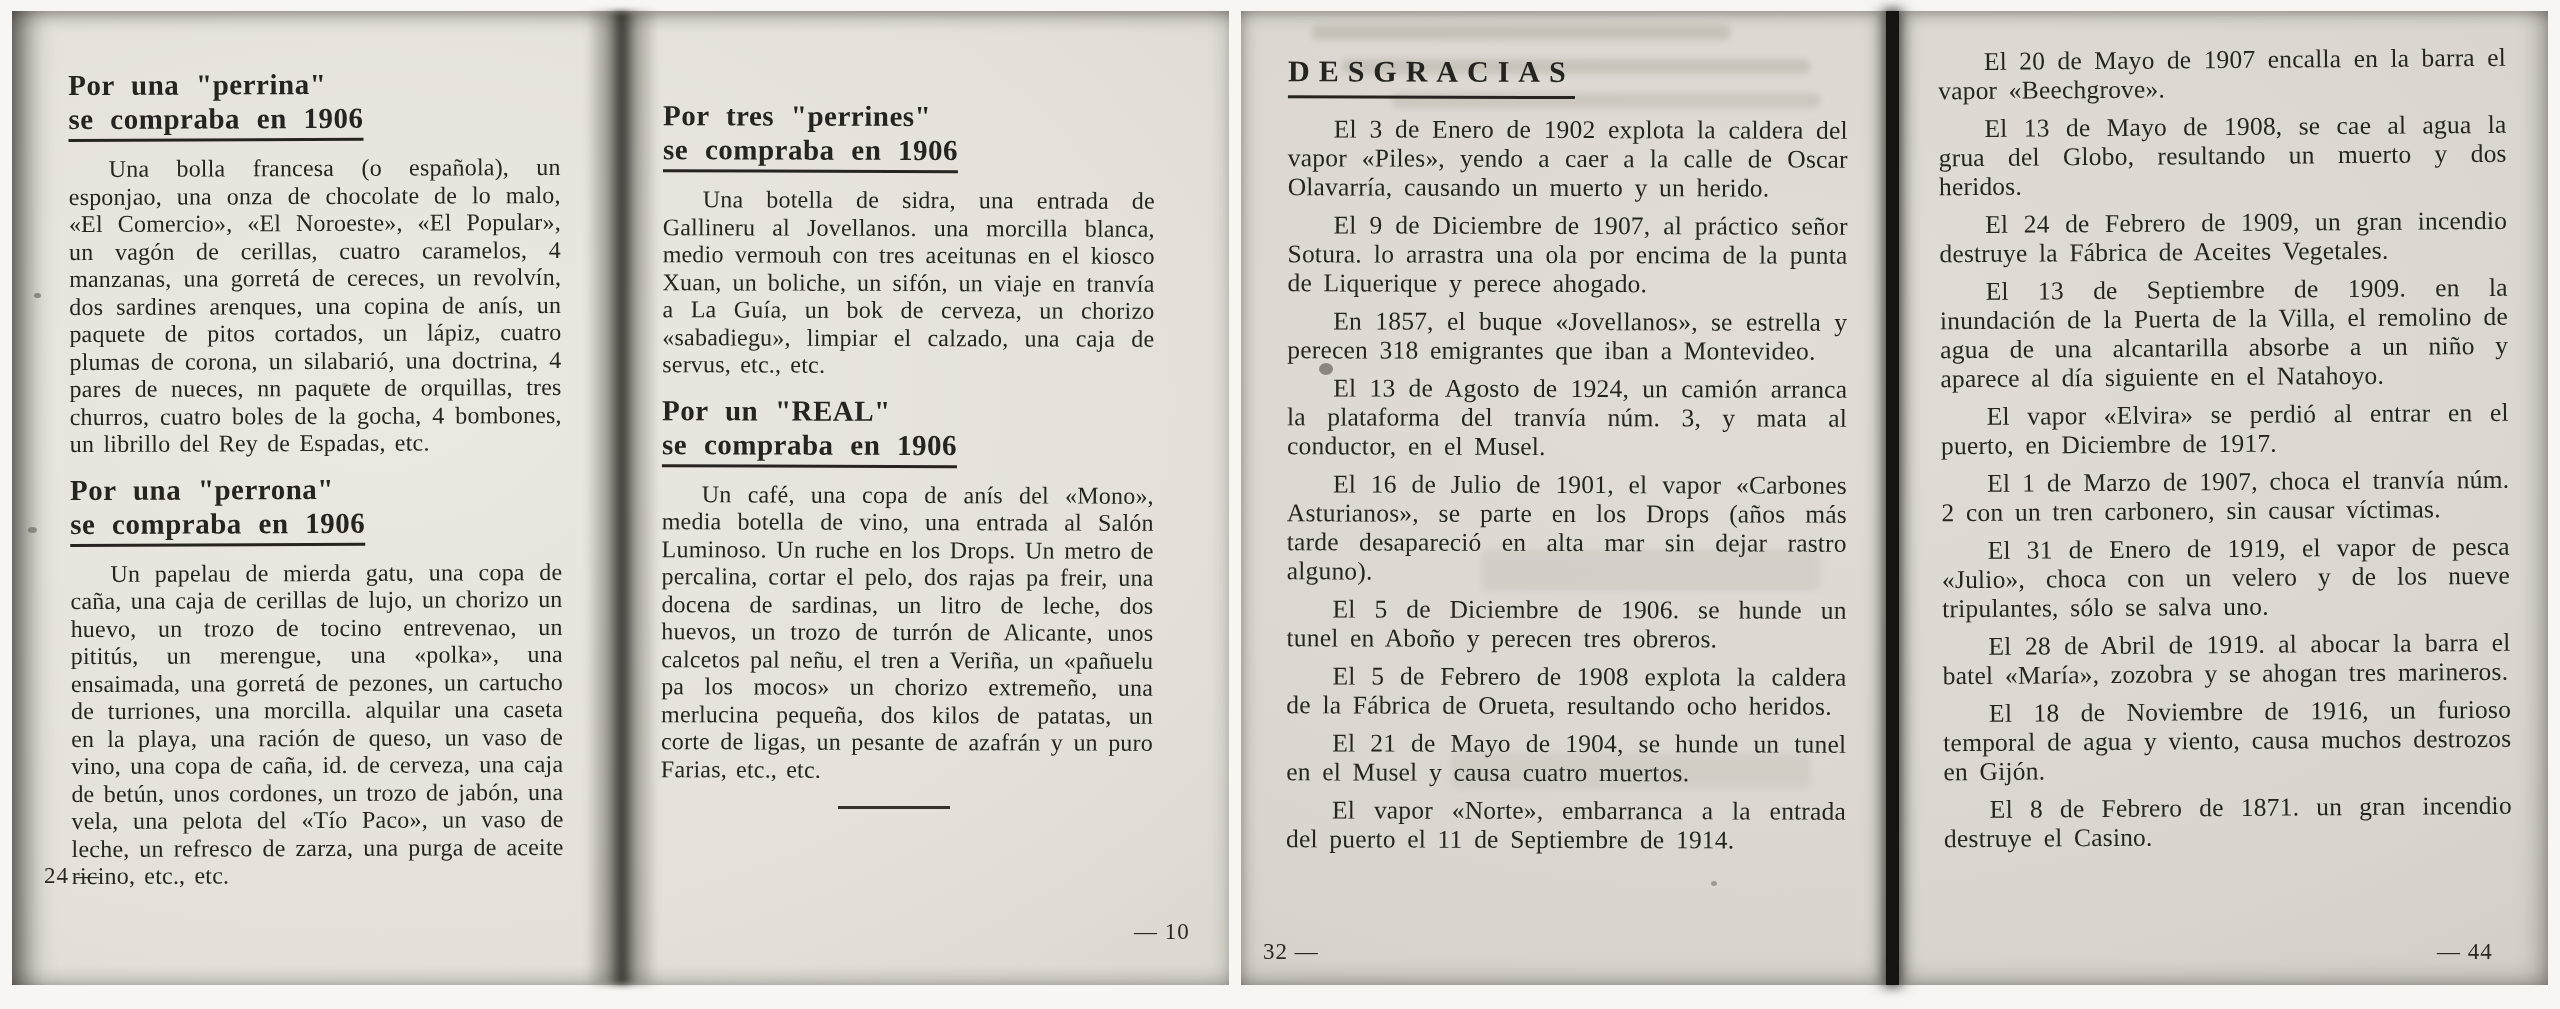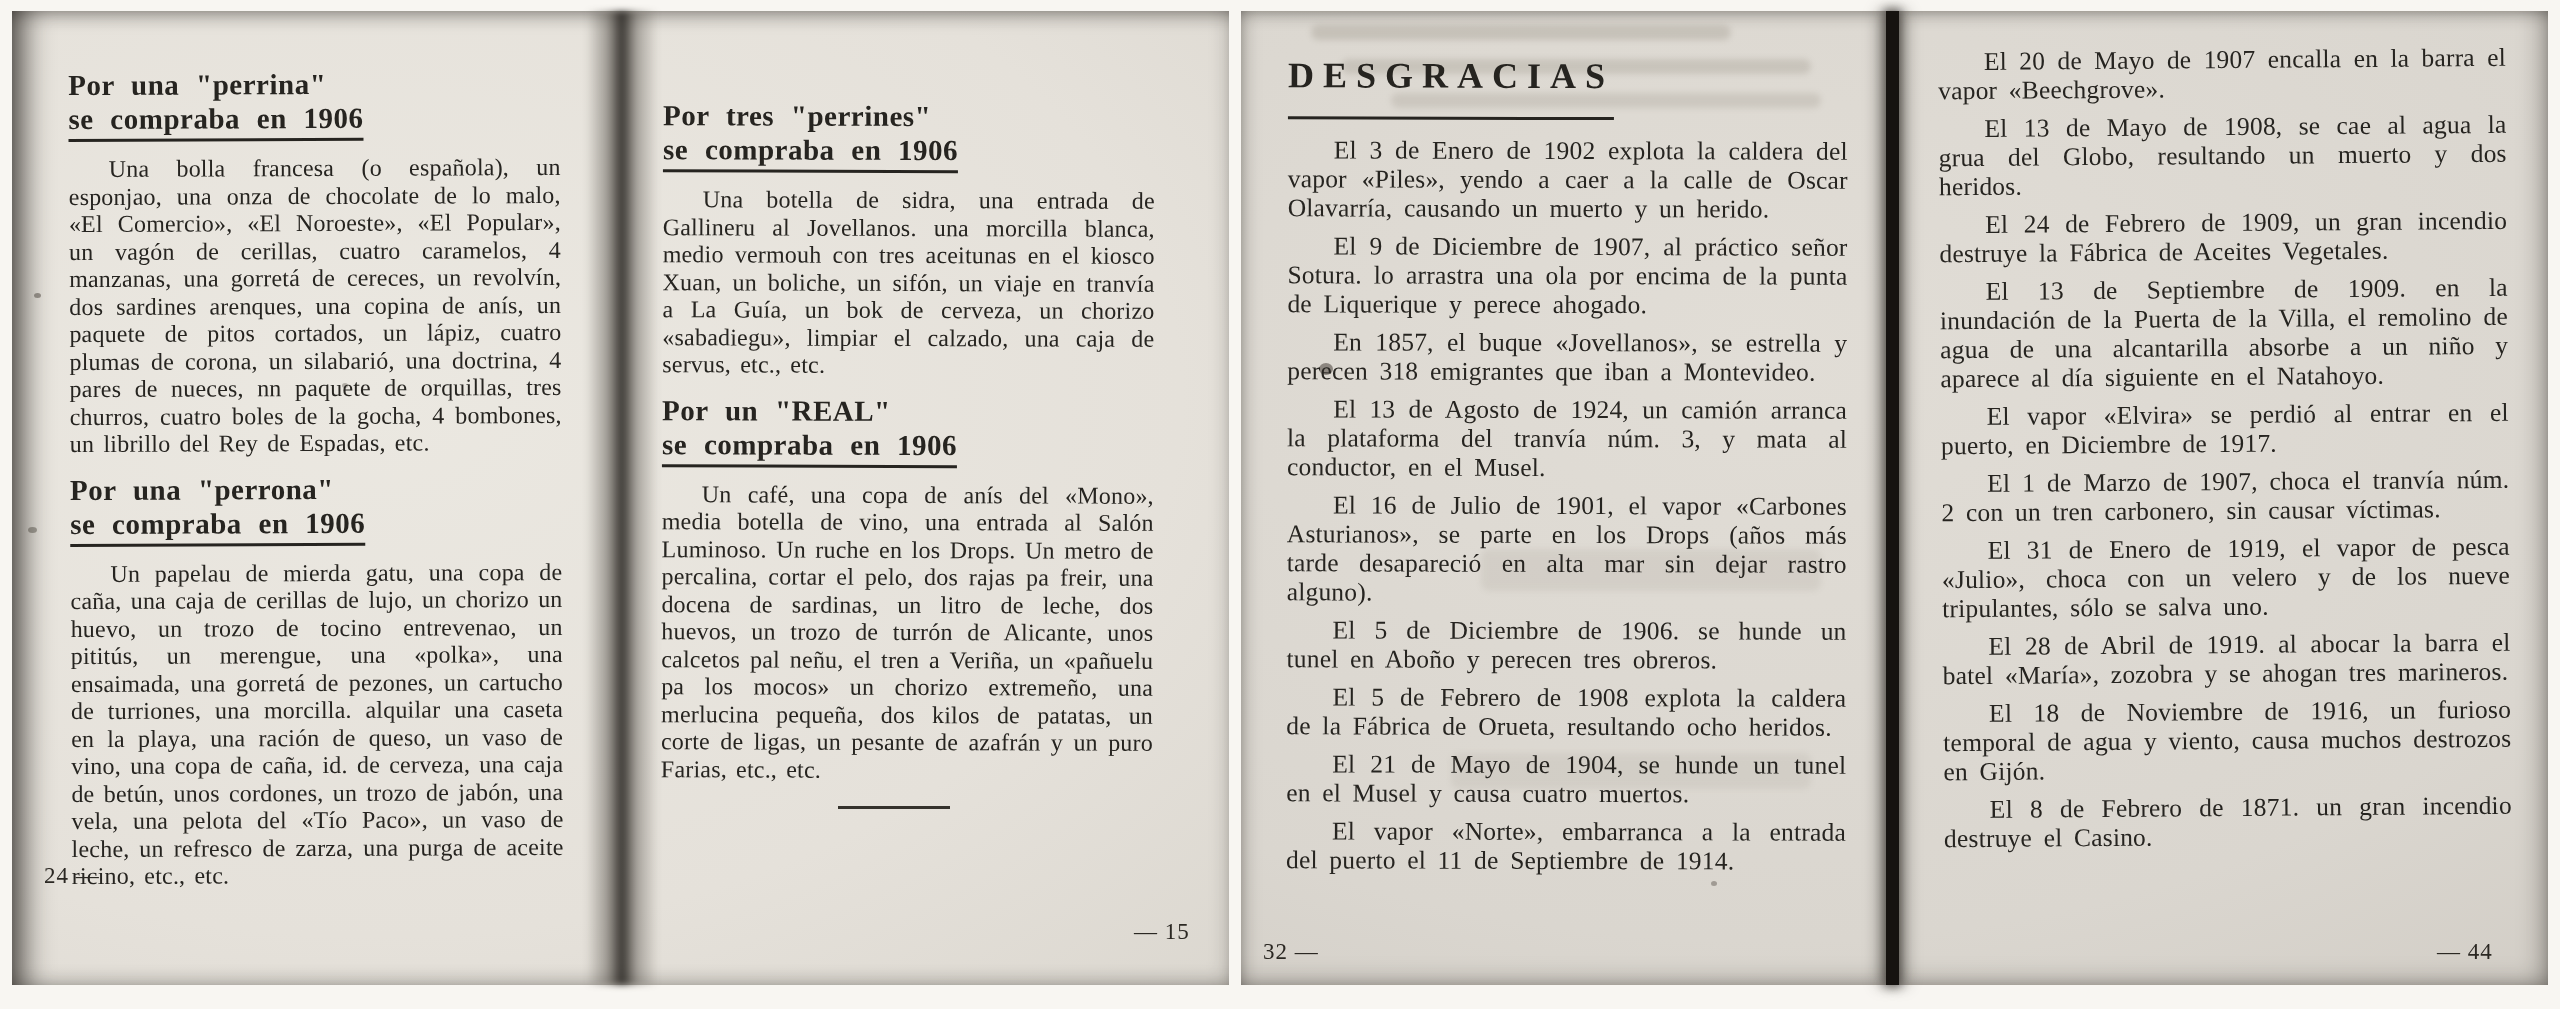--- a/index.html
+++ b/index.html
@@ -54,22 +54,22 @@
     font-size:25.5px; line-height:29px; word-spacing:5px; text-indent:46px; margin:0 0 9px;
   }
 
   .head { margin:0 0 14px; font-weight:bold; font-size:29px; line-height:34px;
           word-spacing:9px; letter-spacing:.5px; }
   .head-line { display:block; }
   .head-line.underlined { display:table; border-bottom:3px solid #262420; padding-bottom:3px; }
   .section + .section { margin-top:14px; }
 
   .desgracias {
-    font-size:36px; font-weight:bold; letter-spacing:9px;
-    display:table; border-bottom:3px solid #262420; padding-bottom:20px; margin:0 0 16px;
+    font-size:30px; font-weight:bold; letter-spacing:9px;
+    display:table; border-bottom:3px solid #262420; padding-bottom:7px; margin:0 0 16px;
   }
 
   .pagenum { position:absolute; font-size:23px; letter-spacing:1px; color:#2b2823; }
   .pn24 { left:32px;   top:852px;text-align:right; }
   .pn25 { left:1122px; top:908px; }
   .pn26 { left:22px;   top:928px; }
   .pn27 { left:1196px; top:928px; }
 
   .separator { position:absolute; left:826px; top:795px; width:112px; height:3px; background:#35322c; }
 
@@ -130,21 +130,21 @@
           <span class="head-line">Por un "REAL"</span>
           <span class="head-line underlined">se compraba en 1906</span>
         </h2>
         <p class="body-text">Un café, una copa de anís del «Mono», media botella de vino, una entrada al Salón Luminoso. Un ruche en los Drops. Un metro de percalina, cortar el pelo, dos rajas pa freir, una docena de sardinas, un litro de leche, dos huevos, un trozo de turrón de Alicante, unos calcetos pal neñu, el tren a Veriña, un «pañuelu pa los mocos» un chorizo extremeño, una merlucina pequeña, dos kilos de patatas, un corte de ligas, un pesante de azafrán y un puro Farias, etc., etc.</p>
       </div>
     </div>
 
     <div class="separator"></div>
 
     <div class="pagenum pn24">24 —</div>
-    <div class="pagenum pn25">— 15</div>
+    <div class="pagenum pn25">— 10</div>
   </section>
 
   <section class="scan scan-right">
     <div class="spine-right"></div>
 
     <div class="smudge sm-1"></div>
     <div class="smudge sm-2"></div>
     <div class="smudge sm-3"></div>
     <div class="smudge sm-4"></div>
     <div class="smudge sm-5"></div>

